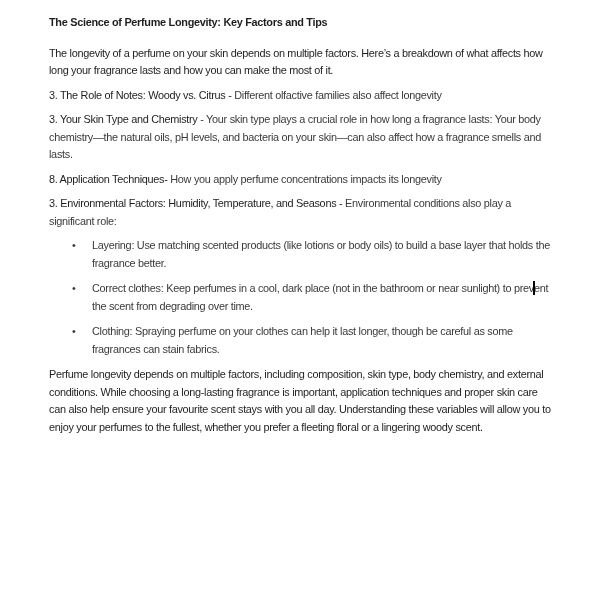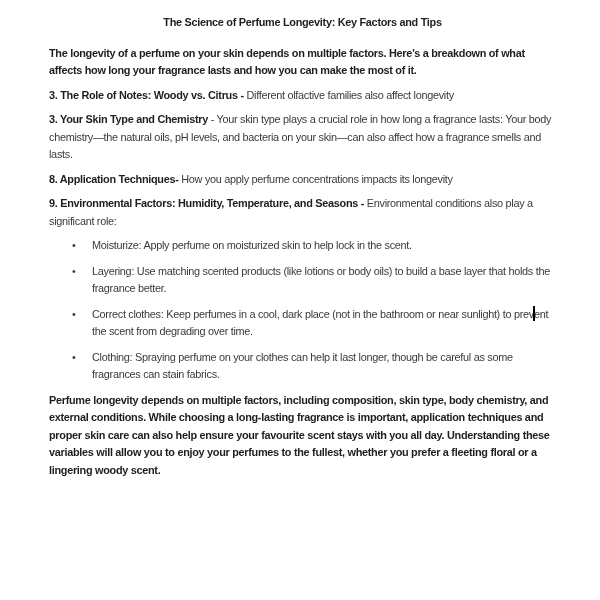--- a/index.html
+++ b/index.html
@@ -17,27 +17,26 @@
   }
   .page {
     width: 600px; height: 600px;
     padding: 12px 44px 0 49px;
     background: var(--background, #ffffff);
   }
   .doc-title {
     font-size: 10.9px;
     line-height: 17.5px;
     font-weight: 700;
-    text-align: center;
     color: var(--bold_text, #1e1e1e);
     margin: 2px 0 13px 0;
   }
   p { margin: 0 0 7px 0; }
   .bold, strong {
-    font-weight: 700;
+    font-weight: 400;
     color: var(--bold_text, #1e1e1e);
   }
   ul.tips {
     list-style: none;
     margin: 6px 0 7px 0;
     padding-left: 43px;
   }
   ul.tips li {
     position: relative;
     margin-bottom: 8px;
@@ -72,25 +71,24 @@
   <p class="bold">The longevity of a perfume on your skin depends on multiple factors. Here’s a breakdown of what affects how long your fragrance lasts and how you can make the most of it.</p>
 
 
   <p><strong>3. The Role of Notes: Woody vs. Citrus -</strong> <span>Different olfactive families also affect longevity</span></p>
 
   <p><strong>3. Your Skin Type and Chemistry</strong> <span>- Your skin type plays a crucial role in how long a fragrance lasts: Your body chemistry—the natural oils, pH levels, and bacteria on your skin—can also affect how a fragrance smells and lasts.</span></p>
 
 
   <p><strong>8. Application Techniques-</strong> <span>How you apply perfume concentrations impacts its longevity</span></p>
 
-  <p><strong>9. Environmental Factors: Humidity, Temperature, and Seasons -</strong> <span>Environmental conditions also play a significant role:</span></p>
+  <p><strong>3. Environmental Factors: Humidity, Temperature, and Seasons -</strong> <span>Environmental conditions also play a significant role:</span></p>
 
 
   <ul class="tips">
-    <li><span>Moisturize: Apply perfume on moisturized skin to help lock in the scent.</span></li>
     <li><span>Layering: Use matching scented products (like lotions or body oils) to build a base layer that holds the fragrance better.</span></li>
     <li><span>Correct clothes: Keep perfumes in a cool, dark place (not in the bathroom or near sunlight) to prev</span><span class="caret"></span><span>ent the scent from degrading over time.</span></li>
     <li><span>Clothing: Spraying perfume on your clothes can help it last longer, though be careful as some fragrances can stain fabrics.</span></li>
   </ul>
 
   <p class="bold">Perfume longevity depends on multiple factors, including composition, skin type, body chemistry, and external conditions. While choosing a long-lasting fragrance is important, application techniques and proper skin care can also help ensure your favourite scent stays with you all day. Understanding these variables will allow you to enjoy your perfumes to the fullest, whether you prefer a fleeting floral or a lingering woody scent.</p>
 
 </main>
 
 </body></html>

